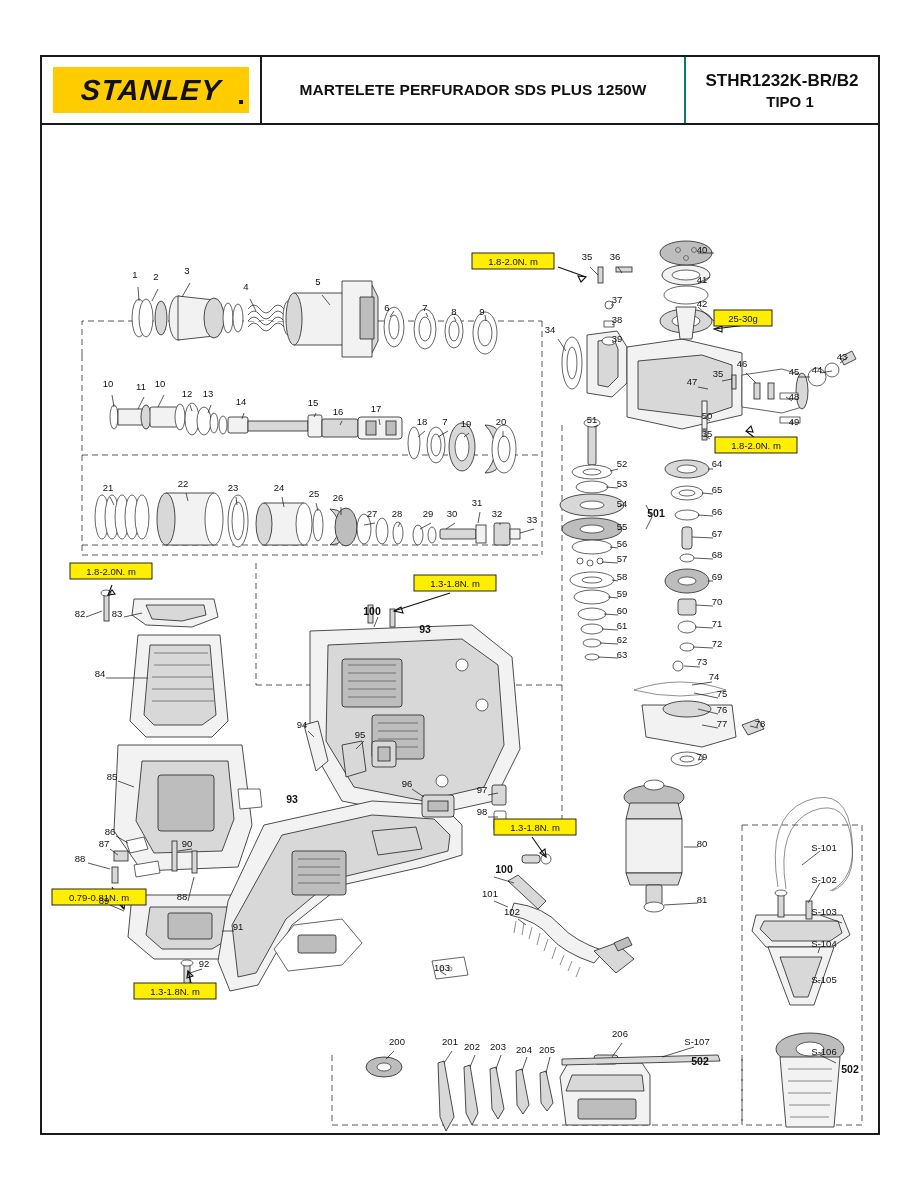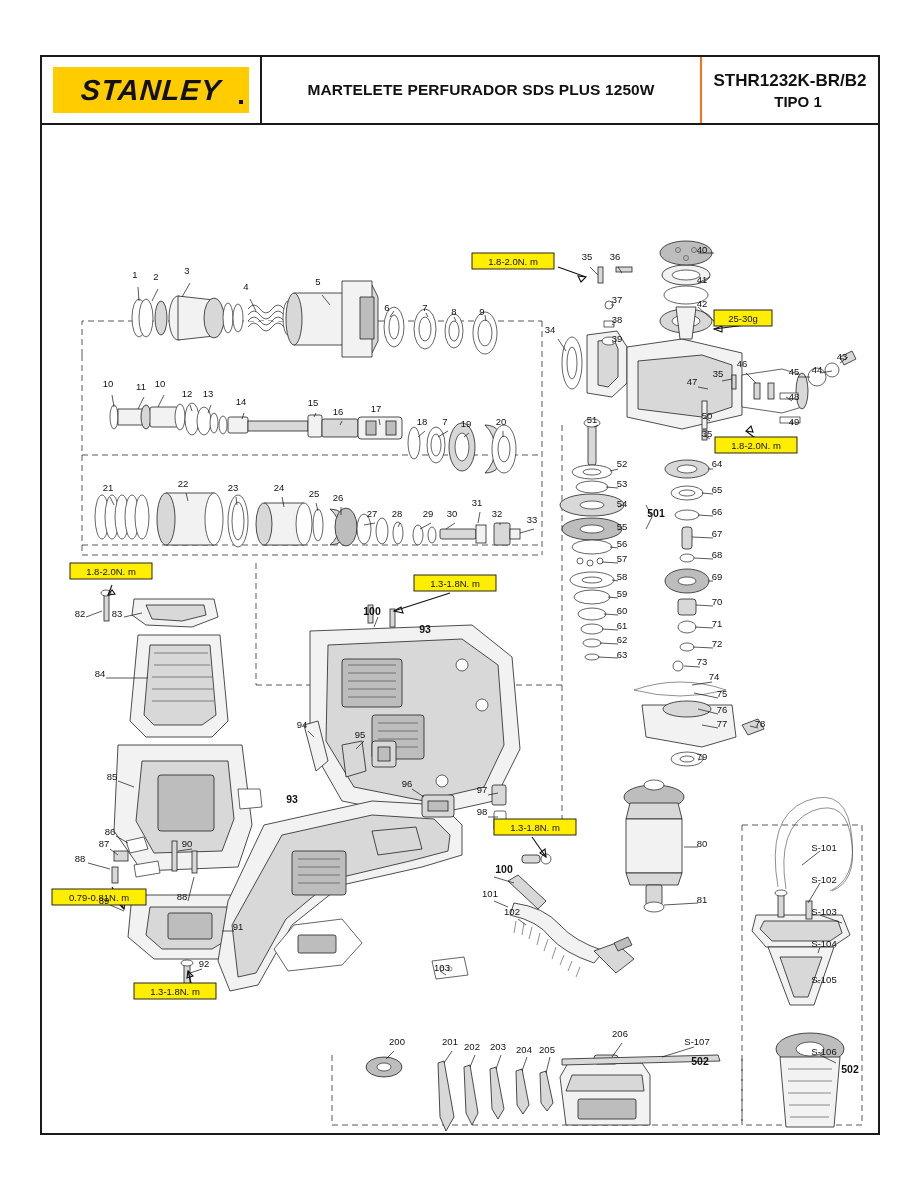--- a/index.html
+++ b/index.html
@@ -62,36 +62,36 @@
   }
   #logo-dot {
     position: absolute;
     right: 6px;
     bottom: 9px;
     width: 4px; height: 4px;
     background: #111;
   }
   #title-cell {
     flex: 1;
-    border-right: 2px solid #f97316;
+    border-right: 2px solid #0f766e;
     display: flex;
     align-items: center;
     justify-content: center;
     box-sizing: border-box;
     padding: 0 6px;
   }
   #title-text {
     font-size: 15.5px;
     font-weight: bold;
     color: #111;
     text-align: center;
     letter-spacing: 0.1px;
   }
   #model-cell {
-    width: 176px;
+    width: 192px;
     display: flex;
     flex-direction: column;
     align-items: center;
     justify-content: center;
     box-sizing: border-box;
   }
   #model-code {
     font-size: 17px;
     font-weight: bold;
     color: #111;

